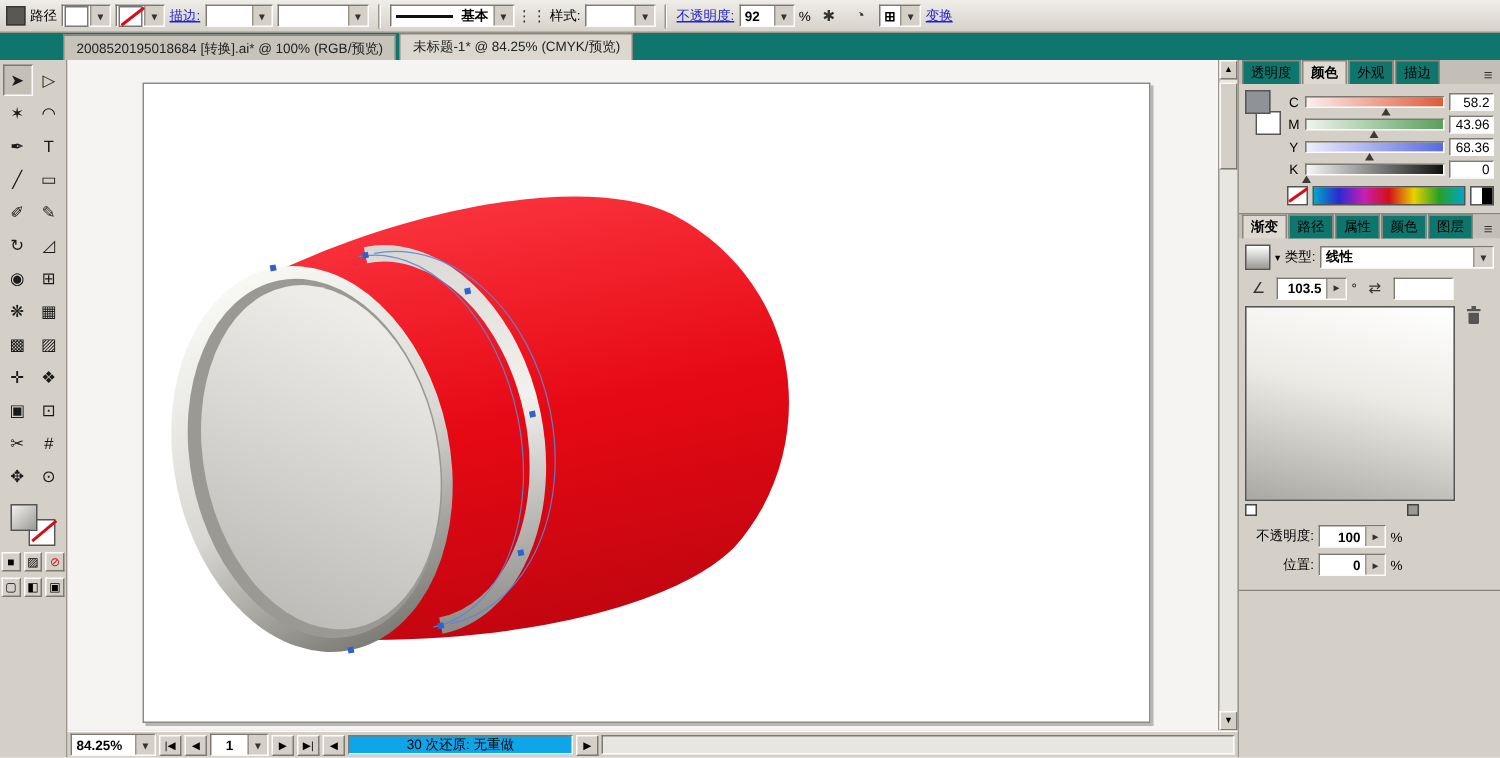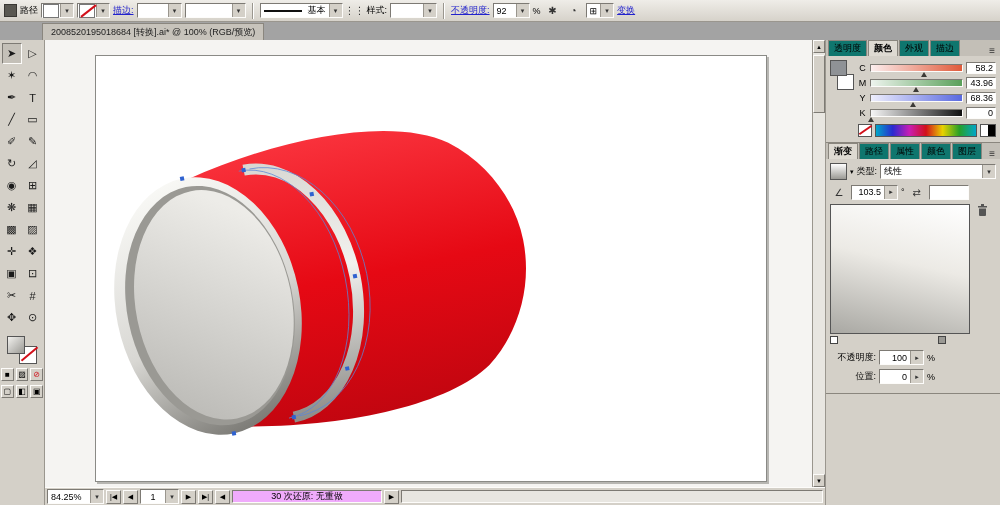--- a/index.html
+++ b/index.html
@@ -1,39 +1,39 @@
 <!DOCTYPE html>
 <html><head>
 <meta charset="utf-8">
 <style>
   html,body{margin:0;padding:0;}
   body{width:1000px;height:505px;overflow:hidden;background:#d4d0c8;
        font-family:"Liberation Sans",sans-serif;font-size:9px;color:#000;position:relative;}
   .sunken{border:1px solid;border-color:#7d7a74 #fdfcfa #fdfcfa #7d7a74;background:#fff;}
   .combo{display:inline-flex;align-items:center;height:15px;background:#fff;
-         border:1px solid;border-color:#7d7a74 #fdfcfa #fdfcfa #7d7a74;box-sizing:border-box;}
+         border:1px solid;border-color:#7d7a74 #fdfcfa #fdfcfa #7d7a74;box-sizing:border-box;font-weight:bold;}
   .combo .val{padding:0 3px;white-space:nowrap;}
   .dd{width:12px;align-self:stretch;background:#d4d0c8;border-left:1px solid #9a968e;
       display:flex;align-items:center;justify-content:center;font-size:7px;color:#333;}
   .link{color:#2222cc;text-decoration:underline;cursor:pointer;}
   .sep{width:1px;height:16px;background:#9a968e;border-right:1px solid #fff;margin:0 3px;flex:none;}
   .icon-btn{width:18px;height:16px;display:flex;align-items:center;justify-content:center;
             font-size:10px;color:#333;}
   
   #controlbar{position:absolute;left:0;top:0;width:1000px;height:22px;box-sizing:border-box;
               background:linear-gradient(#efede8,#d6d2ca);border-bottom:1px solid #9a968e;
               display:flex;align-items:center;gap:3px;padding:0 4px;}
   .cp-icon{width:11px;height:11px;background:#5a5852;border:1px solid #3a3834;flex:none;}
   .swatch{width:14px;height:12px;margin:0 1px;border:1px solid #777;background:#fff;position:relative;flex:none;}
   .none-slash::after{content:"";position:absolute;left:-1px;top:5px;width:19px;height:0;
                      border-top:2px solid #d2101a;transform:rotate(-38deg);}
   .line-preview{width:38px;height:0;border-top:2px solid #111;margin:0 3px;}
   
   #tabbar{position:absolute;left:0;top:22px;width:1000px;height:18px;box-sizing:border-box;
-          background:#a3a3a3;display:flex;align-items:flex-end;padding-left:42px;gap:2px;}
+          background:#0f766e;display:flex;align-items:flex-end;padding-left:42px;gap:2px;}
   .doc-tab{height:16px;display:flex;align-items:center;padding:0 8px;white-space:nowrap;
            background:#c7c3bb;border:1px solid #8a867e;border-bottom:none;color:#222;}
   .doc-tab.active{background:#dcd8d0;height:17px;}
   
   #toolbar{position:absolute;left:0;top:40px;width:45px;height:465px;box-sizing:border-box;
            background:#d4d0c8;border-right:1px solid #9a968e;padding:3px 1px;}
   #toolgrid{display:grid;grid-template-columns:20px 20px;gap:1px;justify-content:center;}
   .tool{width:20px;height:21px;display:flex;align-items:center;justify-content:center;
         font-size:11px;color:#1a1a1a;background:#d4d0c8;}
   .tool.active{border:1px solid;border-color:#7d7a74 #fdfcfa #fdfcfa #7d7a74;background:#c4c0b8;box-sizing:border-box;}
@@ -101,21 +101,21 @@
   .stopsbar{width:138px;height:9px;position:relative;margin:-2px 0 5px 0;}
   .gstop{position:absolute;width:8px;height:8px;border:1px solid #444;box-sizing:border-box;}
   .gstop.s1{left:0;background:#fff;}
   .gstop.s2{right:22px;background:#9a9994;}
   .glabel{width:46px;text-align:right;white-space:nowrap;}
   
   #statusbar{position:absolute;left:45px;top:487px;width:780px;height:18px;box-sizing:border-box;
              background:#d4d0c8;border-top:1px solid #fdfcfa;display:flex;align-items:center;gap:2px;padding:0 2px;}
   .nav-btn{width:15px;height:14px;display:flex;align-items:center;justify-content:center;font-size:7px;
            border:1px solid;border-color:#fdfcfa #7d7a74 #7d7a74 #fdfcfa;background:#d4d0c8;box-sizing:border-box;}
-  .hist-box{width:150px;height:13px;background:#f0abfc;border:1px solid;border-color:#7d7a74 #fdfcfa #fdfcfa #7d7a74;
+  .hist-box{width:150px;height:13px;background:#0ea5e9;border:1px solid;border-color:#7d7a74 #fdfcfa #fdfcfa #7d7a74;
             display:flex;align-items:center;justify-content:center;box-sizing:border-box;}
   .hs-track{flex:1;height:13px;background:#e8e6e1;border:1px solid;border-color:#7d7a74 #fdfcfa #fdfcfa #7d7a74;box-sizing:border-box;}
 </style>
 </head>
 <body>
 
 <div id="controlbar">
   <span class="cp-icon"></span>
   <span>路径</span>
   <span class="combo">
@@ -159,20 +159,23 @@
   <span class="combo">
     <span class="val">⊞</span>
     <span class="dd">▾</span>
   </span>
   <span class="link">变换</span>
 </div>
 
 <div id="tabbar">
   <div class="doc-tab">
     <span>2008520195018684 [转换].ai* @ 100% (RGB/预览)</span>
+  </div>
+  <div class="doc-tab active">
+    <span>未标题-1* @ 84.25% (CMYK/预览)</span>
   </div>
 </div>
 
 <div id="toolbar">
   <div id="toolgrid">
     <div class="tool active">➤</div>
     <div class="tool">▷</div>
     <div class="tool">✶</div>
     <div class="tool">◠</div>
     <div class="tool">✒</div>

